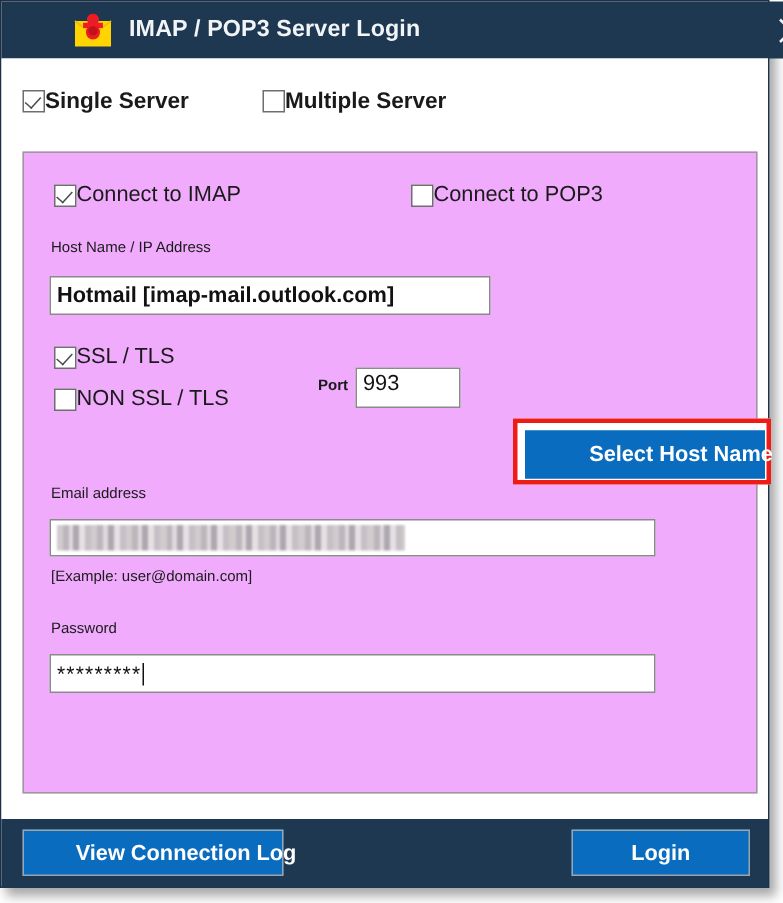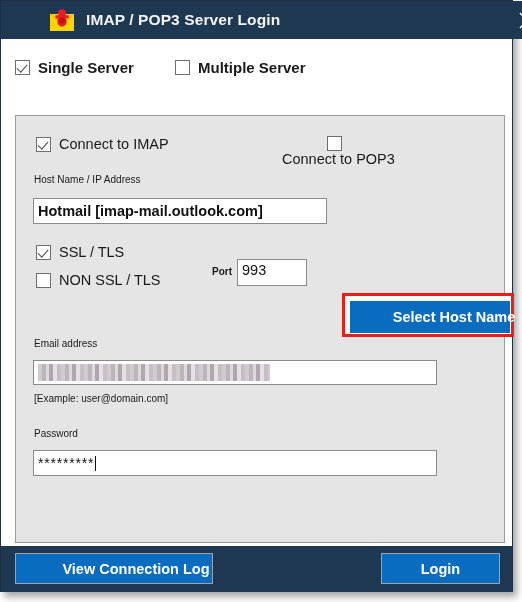--- a/index.html
+++ b/index.html
@@ -98,38 +98,37 @@
     position: absolute;
     left: 3px;
     top: 1px;
     width: 5px;
     height: 9px;
     border: solid #4a4a4a;
     border-width: 0 1.6px 1.6px 0;
     transform: rotate(42deg);
   }
   .chk-label {
-    margin-left: 8px;
     font-size: 14.5px;
     color: #1a1a1a;
     white-space: nowrap;
     text-align: center;
   }
   .chk-label.bold { font-weight: bold; font-size: 15px; }
 
   
   #panel {
     position: absolute;
     left: 14px;
-    top: 76px;
+    top: 62px;
     width: 490px;
     height: 428px;
     border: 1px solid #9b9b9b;
     box-sizing: border-box;
-    background: #e5e5e5;
+    background: #f0abfc;
   }
 
   .field-label {
     position: absolute;
     font-size: 10px;
     color: #1a1a1a;
     white-space: nowrap;
   }
   .txtinput {
     position: absolute;
@@ -234,21 +233,21 @@
     border: 1px solid #9aa4ae;
     box-sizing: border-box;
     color: #ffffff;
     font-size: 14.5px;
     font-weight: bold;
     display: flex;
     align-items: center;
     justify-content: center;
     white-space: nowrap;
   }
-  #view-log-btn { left: 14px; width: 198px; padding-left: 44px; }
+  #view-log-btn { left: 14px; width: 174px; padding-left: 44px; }
   #login-btn { left: 380px; width: 119px; }
 </style>
 </head>
 <body>
 
 <div id="window">
 
   <div id="titlebar">
     <div id="app-icon">
       <svg width="26" height="24" viewBox="0 0 26 24">
@@ -278,21 +277,21 @@
         <span class="chk-label bold">Multiple Server</span>
       </div>
     </div>
 
     <div id="panel">
 
       <div class="chk" style="left:20px; top:20px;">
         <span class="box checked"></span>
         <span class="chk-label">Connect to IMAP</span>
       </div>
-      <div class="chk" style="left:258px; top:20px;flex-direction:column;">
+      <div class="chk" style="left:258px; top:20px;">
         <span class="box"></span>
         <span class="chk-label">Connect to POP3</span>
       </div>
 
       <div class="field-label" style="left:18px; top:58px;">Host Name / IP Address</div>
       <div class="txtinput" style="left:17px; top:82px; width:294px; height:26px;font-weight:bold;">Hotmail [imap-mail.outlook.com]</div>
 
       <div id="select-host-highlight">
         <div class="bluebtn" id="select-host-btn">Select Host Name</div>
       </div>

